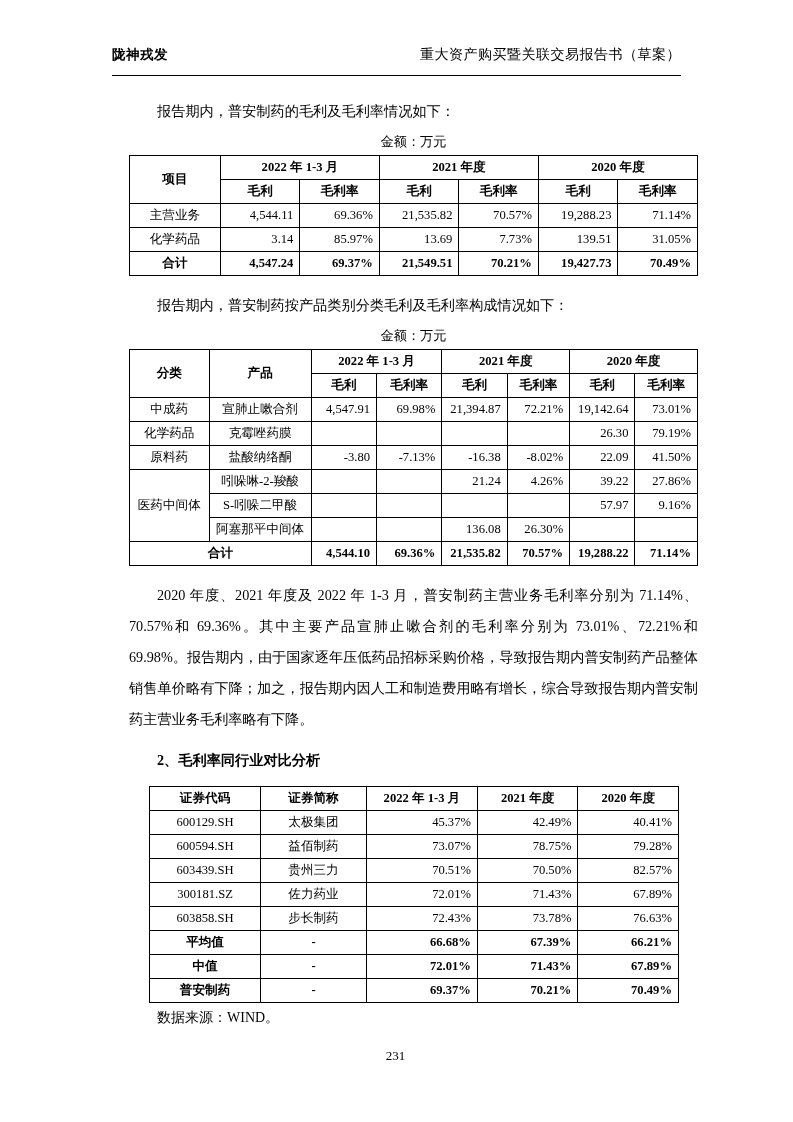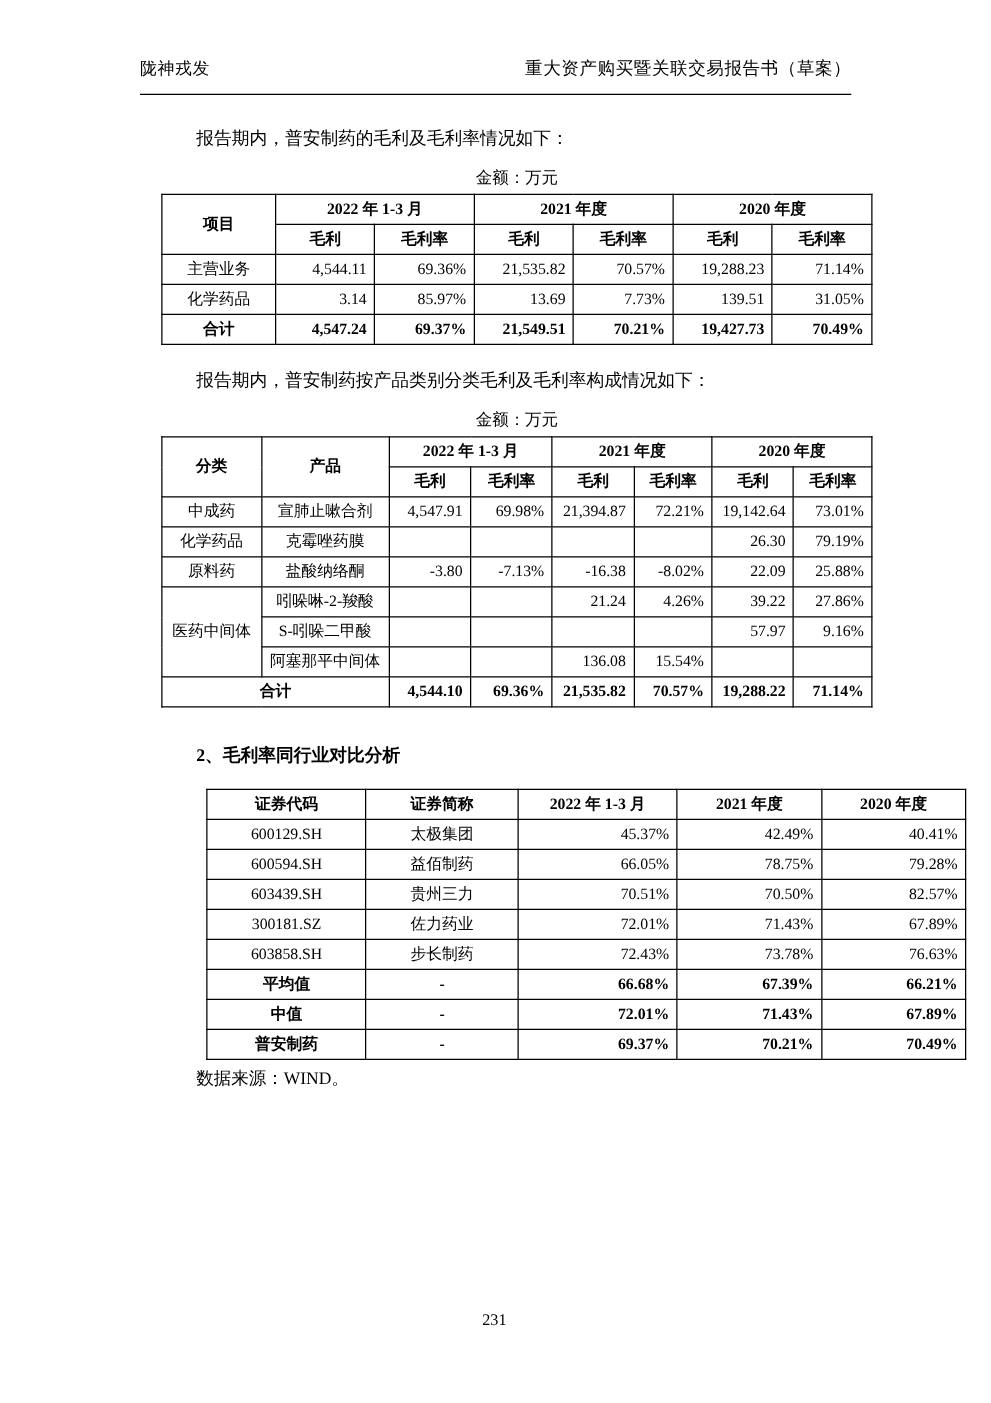--- a/index.html
+++ b/index.html
@@ -28,21 +28,21 @@
     top: 46px;
     left: 112px;
     right: 112px;
     display: flex;
     justify-content: space-between;
     align-items: flex-end;
     font-size: 13.5px;
     letter-spacing: 0.5px;
   }
   .header-left {
-    font-weight: normal;
+    font-weight: bold;
   }
   .header-right {
     font-size: 14px;
   }
   .header-rule {
     position: absolute;
     top: 75px;
     left: 112px;
     right: 112px;
     border-bottom: 1px solid #000;
@@ -121,22 +121,22 @@
     font-size: 13px;
   }
   .section-title {
     font-size: 14.2px;
     font-weight: bold;
     text-indent: 28px;
     line-height: 31px;
     margin: 0;
   }
   .tbl-wrap-narrow {
-    width: 608px;
-    margin-left: 36px;
+    width: 530px;
+    margin-left: 20px;
   }
 </style>
 </head>
 <body>
 
 <div class="page">
 
   <div class="header">
     <div class="header-left">陇神戎发</div>
     <div class="header-right">重大资产购买暨关联交易报告书（草案）</div>
@@ -259,21 +259,21 @@
           <td class="num">79.19%</td>
         </tr>
         <tr>
           <td>原料药</td>
           <td>盐酸纳络酮</td>
           <td class="num">-3.80</td>
           <td class="num">-7.13%</td>
           <td class="num">-16.38</td>
           <td class="num">-8.02%</td>
           <td class="num">22.09</td>
-          <td class="num">25.88%</td>
+          <td class="num">41.50%</td>
         </tr>
         <tr>
           <td rowspan="3">医药中间体</td>
           <td>吲哚啉-2-羧酸</td>
           <td class="num"></td>
           <td class="num"></td>
           <td class="num">21.24</td>
           <td class="num">4.26%</td>
           <td class="num">39.22</td>
           <td class="num">27.86%</td>
@@ -285,38 +285,39 @@
           <td class="num"></td>
           <td class="num"></td>
           <td class="num">57.97</td>
           <td class="num">9.16%</td>
         </tr>
         <tr>
           <td>阿塞那平中间体</td>
           <td class="num"></td>
           <td class="num"></td>
           <td class="num">136.08</td>
-          <td class="num">15.54%</td>
+          <td class="num">26.30%</td>
           <td class="num"></td>
           <td class="num"></td>
         </tr>
         <tr class="total tbl-thickbottom">
           <td colspan="2">合计</td>
           <td class="num">4,544.10</td>
           <td class="num">69.36%</td>
           <td class="num">21,535.82</td>
           <td class="num">70.57%</td>
           <td class="num">19,288.22</td>
           <td class="num">71.14%</td>
         </tr>
       </tbody>
     </table>
 
     <div class="spacer-14"></div>
 
+    <p class="para indent">2020 年度、2021 年度及 2022 年 1-3 月，普安制药主营业务毛利率分别为 71.14%、70.57%和 69.36%。其中主要产品宣肺止嗽合剂的毛利率分别为 73.01%、72.21%和 69.98%。报告期内，由于国家逐年压低药品招标采购价格，导致报告期内普安制药产品整体销售单价略有下降；加之，报告期内因人工和制造费用略有增长，综合导致报告期内普安制药主营业务毛利率略有下降。</p>
 
     <div class="spacer-10"></div>
 
     <p class="section-title">2、毛利率同行业对比分析</p>
 
     <div class="spacer-10"></div>
 
     <div class="tbl-wrap-narrow">
     <table class="doc">
       <colgroup>
@@ -337,21 +338,21 @@
         <tr>
           <td>600129.SH</td>
           <td>太极集团</td>
           <td class="num">45.37%</td>
           <td class="num">42.49%</td>
           <td class="num">40.41%</td>
         </tr>
         <tr>
           <td>600594.SH</td>
           <td>益佰制药</td>
-          <td class="num">66.05%</td>
+          <td class="num">73.07%</td>
           <td class="num">78.75%</td>
           <td class="num">79.28%</td>
         </tr>
         <tr>
           <td>603439.SH</td>
           <td>贵州三力</td>
           <td class="num">70.51%</td>
           <td class="num">70.50%</td>
           <td class="num">82.57%</td>
         </tr>

